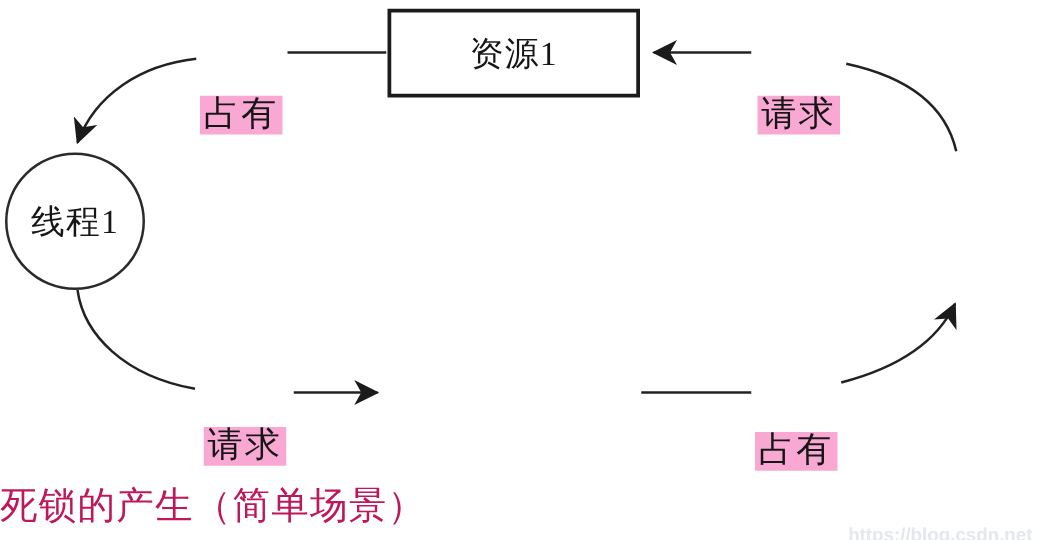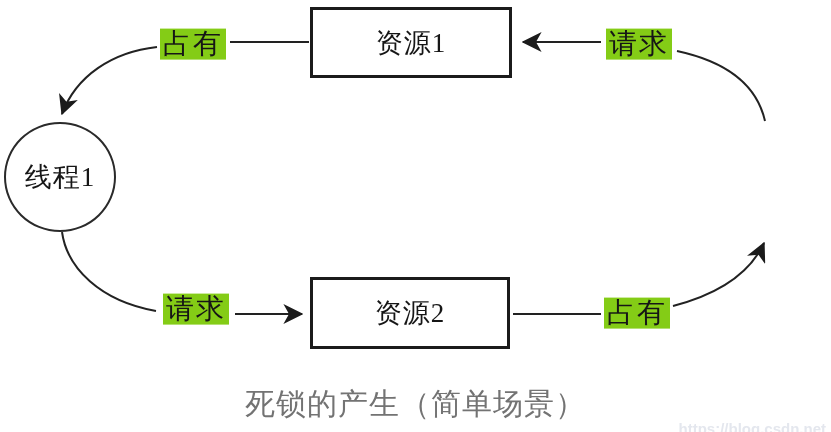--- a/index.html
+++ b/index.html
@@ -50,37 +50,37 @@
     border-radius: 50%;
   }
   .node-circle.thread1 { left: 4px;   top: 122px; width: 112px; height: 110px; align-items: center; }
   .node-circle.thread2 { left: 713px; top: 124px; width: 116px; height: 114px; }
   .edge-label {
     position: absolute;
     transform: translate(-50%, -50%);
     font-size: 28px;
     letter-spacing: 2px;
     white-space: nowrap;
-    background: #84cc16;
+    background: #f9a8d4;
     padding: 0 3px;
     line-height: 1.1;
+    margin-top: 48px;
   }
   .edge-label.hold-top    { left: 193px; top: 44px;  }
   .edge-label.request-top { left: 639px; top: 44px;  }
   .edge-label.request-bottom { left: 196px; top: 309px; }
   .edge-label.hold-bottom { left: 637px; top: 313px; }
   .caption {
     position: absolute;
     left: 0;
     right: 0;
     top: 384px;
-    text-align: center;
     font-size: 30px;
     letter-spacing: 1px;
-    color: #737373;
+    color: #be185d;
     white-space: nowrap;
   }
   .watermark {
     position: absolute;
     right: 5px;
     top: 419px;
     font-family: "Liberation Sans", "DejaVu Sans", sans-serif;
     font-size: 15px;
     font-weight: bold;
     color: #e4e7ee;
@@ -110,23 +110,20 @@
     <path class="edge" d="M 235 314 L 302 314" marker-end="url(#arrow)"></path>
 
     <path class="edge" d="M 513 314 L 601 314"></path>
     <path class="edge" d="M 673 306 C 719 294 750 273 764 243" marker-end="url(#arrow)"></path>
   </svg>
 
   <div class="node node-rect resource1">
     <span>资源1</span>
   </div>
 
-  <div class="node node-rect resource2">
-    <span>资源2</span>
-  </div>
 
   <div class="node node-circle thread1">
     <span>线程1</span>
   </div>
 
 
   <div class="edge-label hold-top">占有</div>
   <div class="edge-label request-top">请求</div>
   <div class="edge-label request-bottom">请求</div>
   <div class="edge-label hold-bottom">占有</div>

